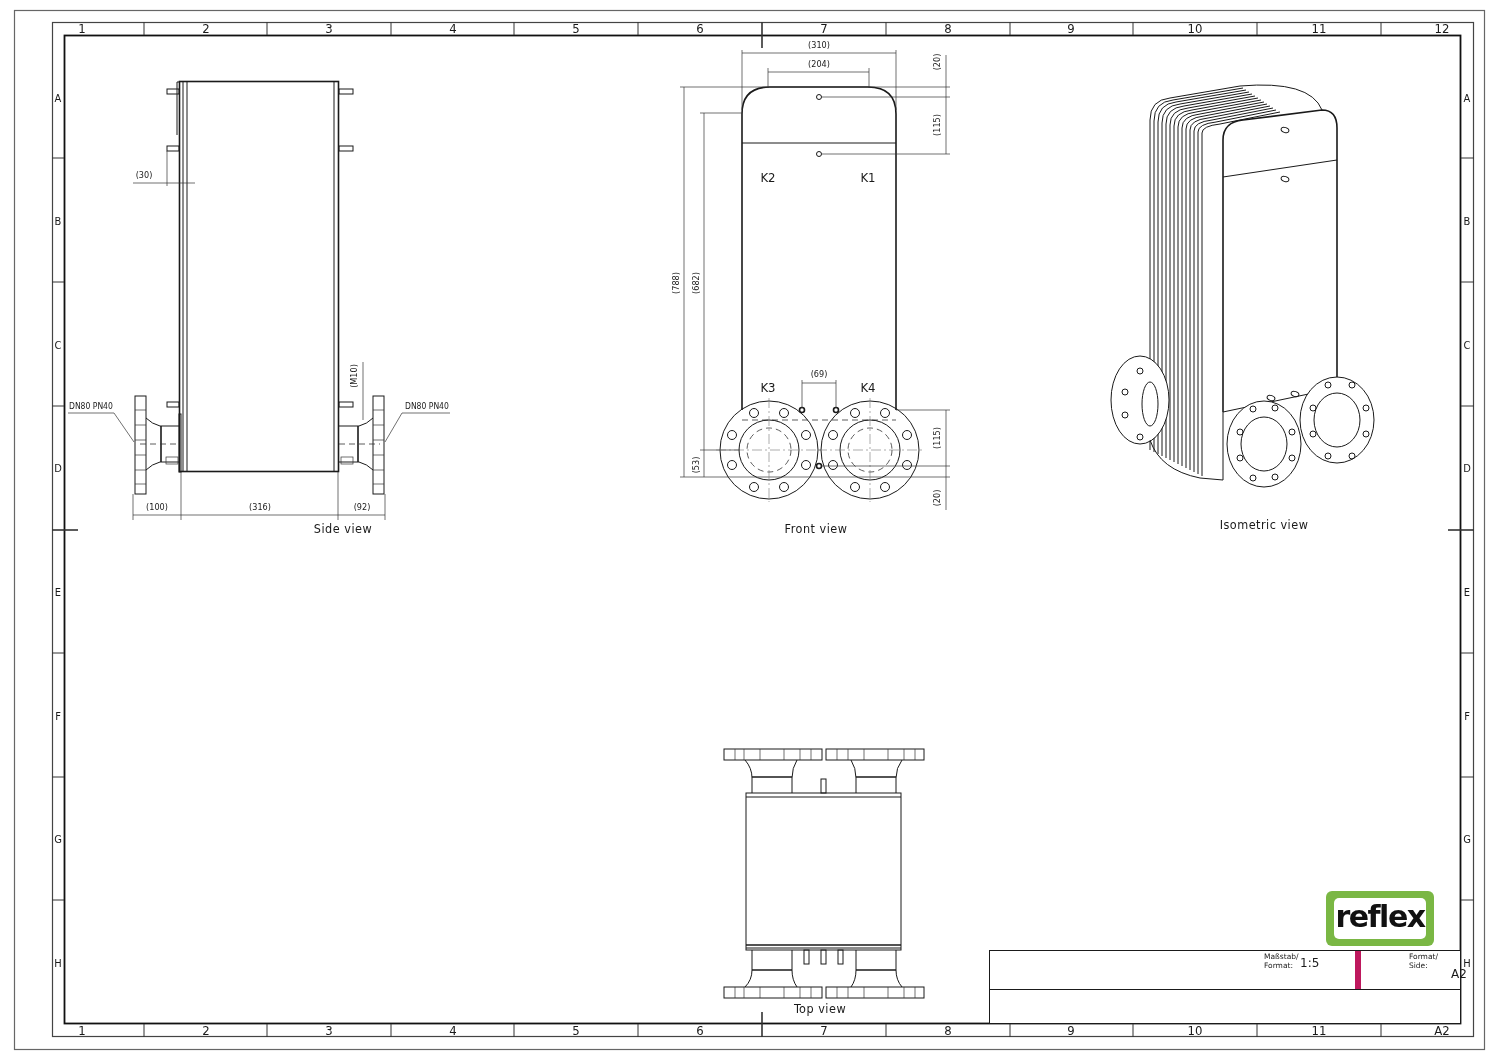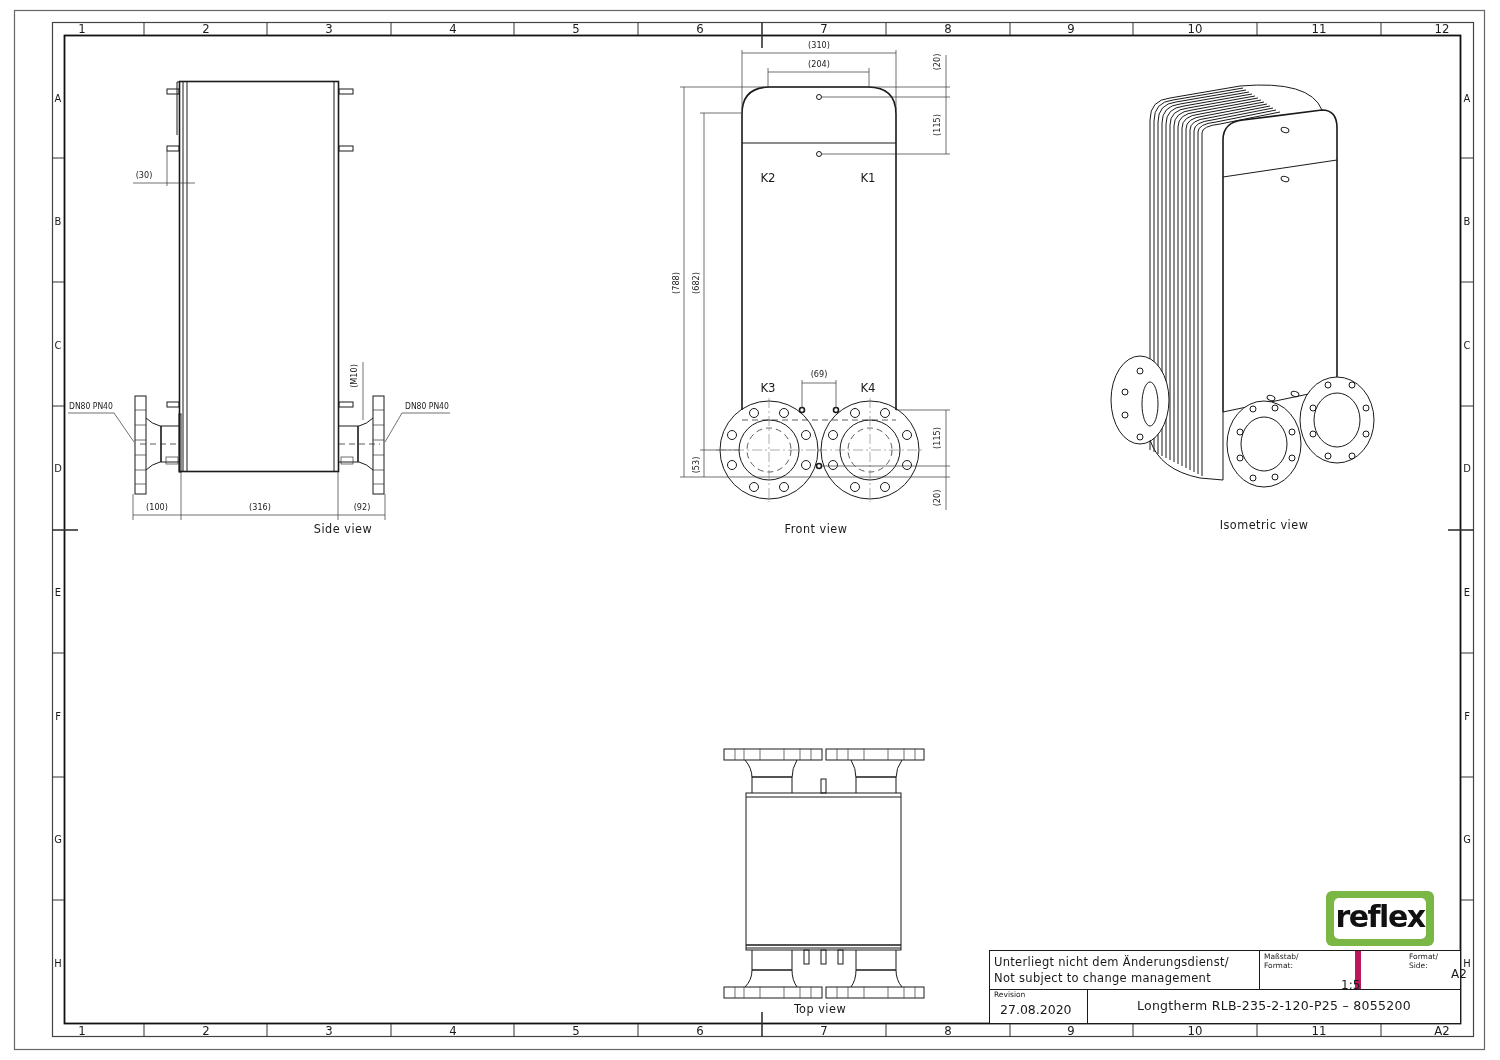--- a/index.html
+++ b/index.html
@@ -417,39 +417,28 @@
 </svg>
 
 <div id="logo" style="background: rgb(122, 183, 68);">
   <div id="logo-inner">
     <span id="logo-text">reflex</span>
   </div>
 </div>
 
 <div id="title-block">
   <div id="tb-row1">
-    <div class="tb-cell tb-notice">
-      <div>Unterliegt nicht dem Änderungsdienst/</div>
-      <div>Not subject to change management</div>
-    </div>
     <div class="tb-cell tb-scale">
       <div class="tb-small">
         <div>Maßstab/</div>
         <div>Format:</div>
       </div>
-      <span class="tb-value" style="left:40px; top:27px;margin-left:41px;">1:5</span>
+      <span class="tb-value" style="left:40px; top:5px;">1:5</span>
     </div>
     <div class="tb-cell tb-size">
       <div class="tb-small">
         <div>Format/</div>
         <div>Side:</div>
       </div>
       <span class="tb-value" style="left:46px; top:16px;">A2</span>
     </div>
   </div>
-  <div id="tb-row2">
-    <div class="tb-cell tb-rev">
-      <span class="tb-small">Revision</span>
-      <span class="tb-rev-val">27.08.2020</span>
-    </div>
-    <div class="tb-cell tb-name">Longtherm  RLB-235-2-120-P25  –  8055200</div>
-  </div>
 </div>
 
 </body></html>

